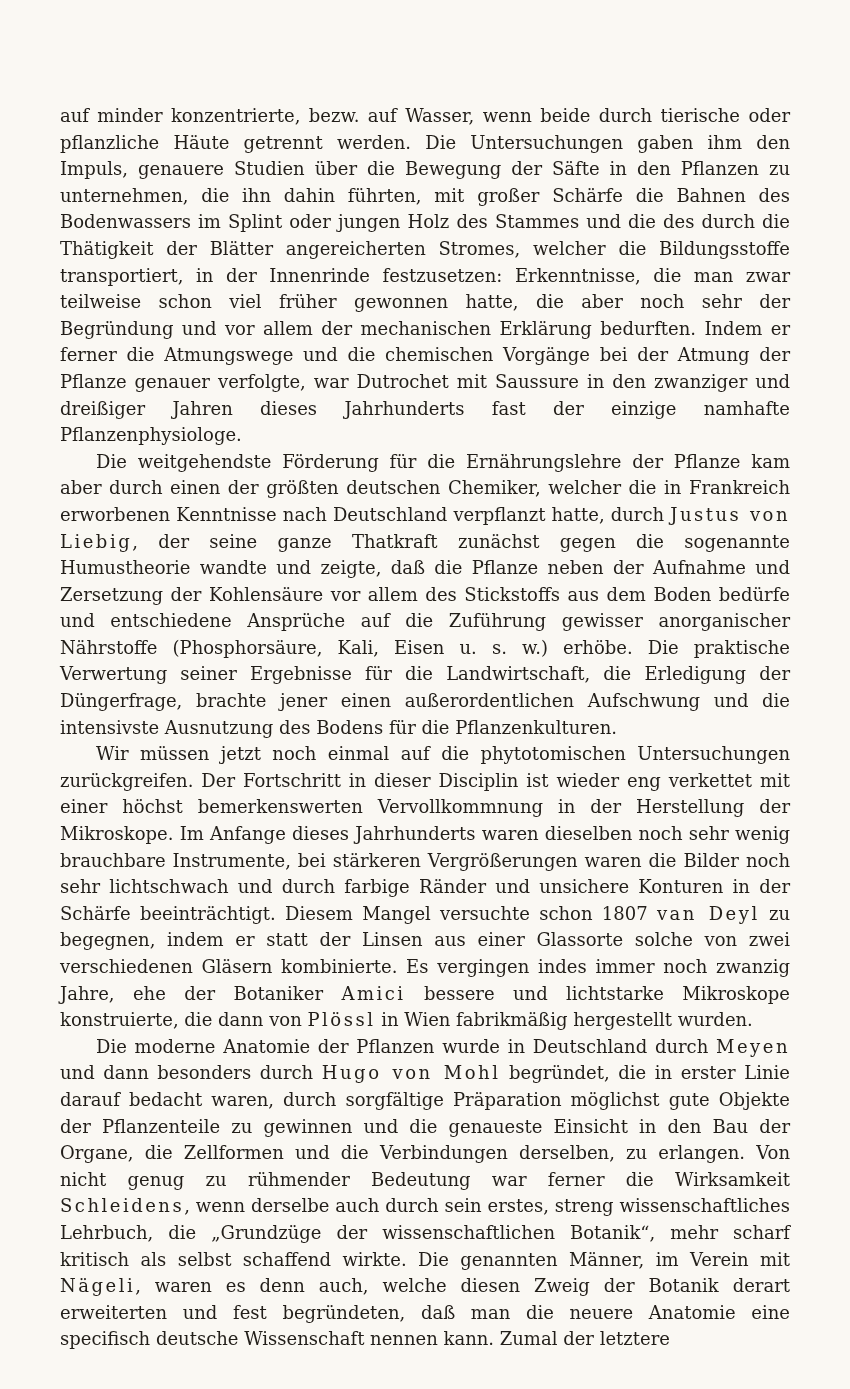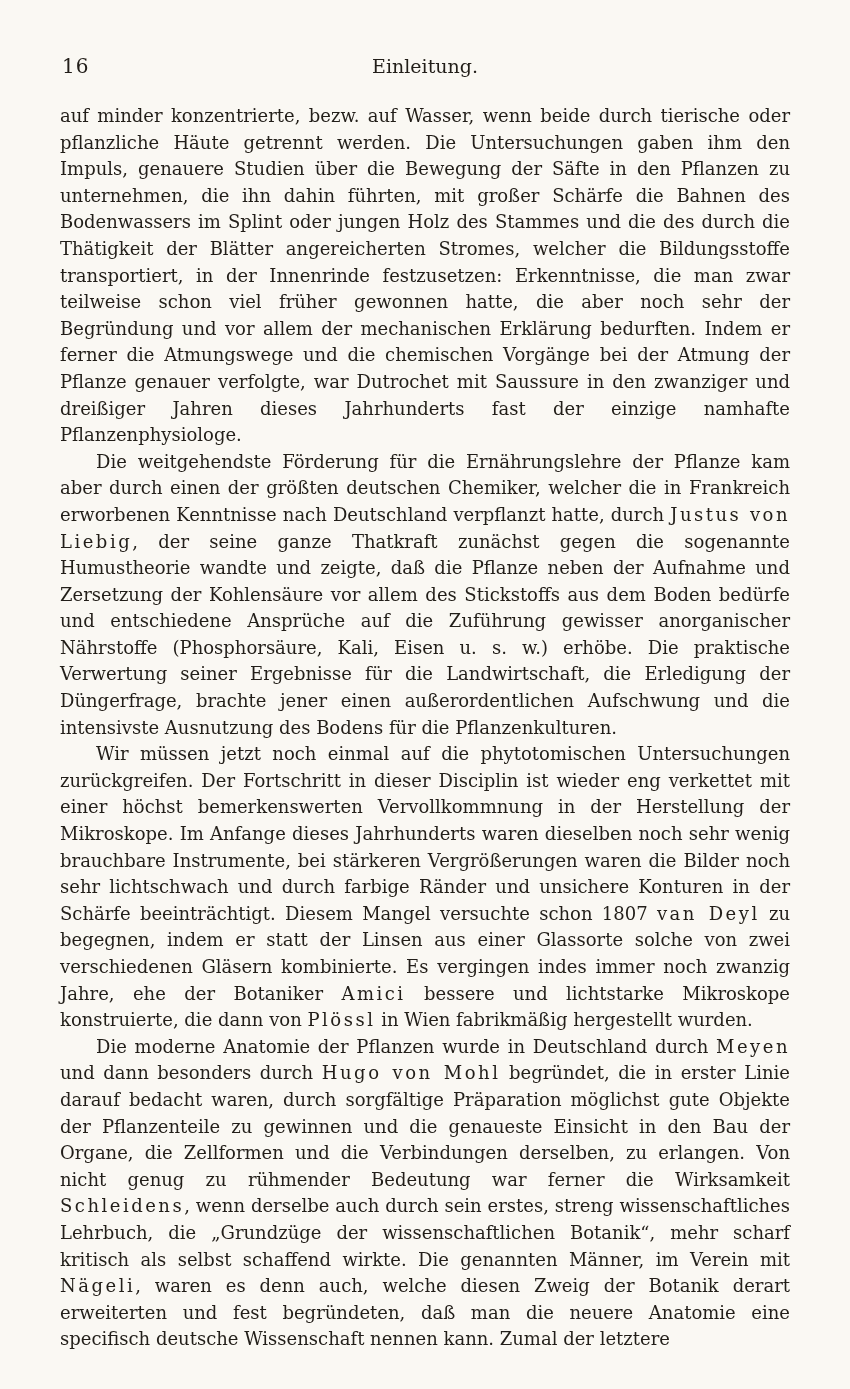--- a/index.html
+++ b/index.html
@@ -59,23 +59,19 @@
     text-indent: 36px;
   }
   .emph {
     letter-spacing: 2.5px;
   }
 </style>
 </head>
 <body>
 
 <div class="page">
-  <div class="running-head">
-    <span class="page-num">16</span>
-    <span class="head-title">Einleitung.</span>
-  </div>
   <div class="body-text">
       <p><span>auf minder konzentrierte, bezw. auf Wasser, wenn beide durch tierische oder pflanzliche Häute getrennt werden. Die Untersuchungen gaben ihm den Impuls, genauere Studien über die Bewegung der Säfte in den Pflanzen zu unternehmen, die ihn dahin führten, mit großer Schärfe die Bahnen des Bodenwassers im Splint oder jungen Holz des Stammes und die des durch die Thätigkeit der Blätter angereicherten Stromes, welcher die Bildungsstoffe transportiert, in der Innenrinde festzusetzen: Erkenntnisse, die man zwar teilweise schon viel früher gewonnen hatte, die aber noch sehr der Begründung und vor allem der mechanischen Erklärung bedurften. Indem er ferner die Atmungswege und die chemischen Vorgänge bei der Atmung der Pflanze genauer verfolgte, war Dutrochet mit Saussure in den zwanziger und dreißiger Jahren dieses Jahrhunderts fast der einzige namhafte Pflanzenphysiologe.</span></p>
       <p class="indent"><span>Die weitgehendste Förderung für die Ernährungslehre der Pflanze kam aber durch einen der größten deutschen Chemiker, welcher die in Frankreich erworbenen Kenntnisse nach Deutschland verpflanzt hatte, durch </span><span class="emph">Justus von Liebig</span><span>, der seine ganze Thatkraft zunächst gegen die sogenannte Humustheorie wandte und zeigte, daß die Pflanze neben der Aufnahme und Zersetzung der Kohlensäure vor allem des Stickstoffs aus dem Boden bedürfe und entschiedene Ansprüche auf die Zuführung gewisser anorganischer Nährstoffe (Phosphorsäure, Kali, Eisen u. s. w.) erhöbe. Die praktische Verwertung seiner Ergebnisse für die Landwirtschaft, die Erledigung der Düngerfrage, brachte jener einen außerordentlichen Aufschwung und die intensivste Ausnutzung des Bodens für die Pflanzenkulturen.</span></p>
       <p class="indent"><span>Wir müssen jetzt noch einmal auf die phytotomischen Untersuchungen zurückgreifen. Der Fortschritt in dieser Disciplin ist wieder eng verkettet mit einer höchst bemerkenswerten Vervollkommnung in der Herstellung der Mikroskope. Im Anfange dieses Jahrhunderts waren dieselben noch sehr wenig brauchbare Instrumente, bei stärkeren Vergrößerungen waren die Bilder noch sehr lichtschwach und durch farbige Ränder und unsichere Konturen in der Schärfe beeinträchtigt. Diesem Mangel versuchte schon 1807 </span><span class="emph">van Deyl</span><span> zu begegnen, indem er statt der Linsen aus einer Glassorte solche von zwei verschiedenen Gläsern kombinierte. Es vergingen indes immer noch zwanzig Jahre, ehe der Botaniker </span><span class="emph">Amici</span><span> bessere und lichtstarke Mikroskope konstruierte, die dann von </span><span class="emph">Plössl</span><span> in Wien fabrikmäßig hergestellt wurden.</span></p>
       <p class="indent"><span>Die moderne Anatomie der Pflanzen wurde in Deutschland durch </span><span class="emph">Meyen</span><span> und dann besonders durch </span><span class="emph">Hugo von Mohl</span><span> begründet, die in erster Linie darauf bedacht waren, durch sorgfältige Präparation möglichst gute Objekte der Pflanzenteile zu gewinnen und die genaueste Einsicht in den Bau der Organe, die Zellformen und die Verbindungen derselben, zu erlangen. Von nicht genug zu rühmender Bedeutung war ferner die Wirksamkeit </span><span class="emph">Schleidens</span><span>, wenn derselbe auch durch sein erstes, streng wissenschaftliches Lehrbuch, die „Grundzüge der wissenschaftlichen Botanik“, mehr scharf kritisch als selbst schaffend wirkte. Die genannten Männer, im Verein mit </span><span class="emph">Nägeli</span><span>, waren es denn auch, welche diesen Zweig der Botanik derart erweiterten und fest begründeten, daß man die neuere Anatomie eine specifisch deutsche Wissenschaft nennen kann. Zumal der letztere</span></p>
     </div>
 </div>
 
 </body></html>

